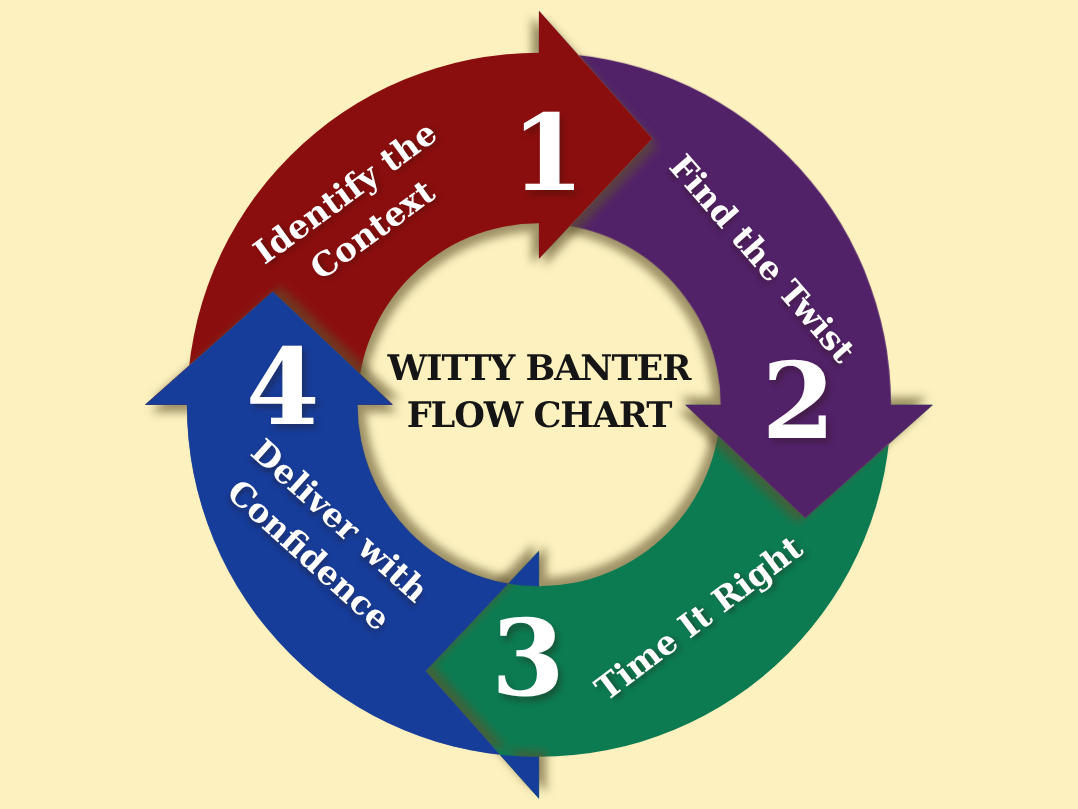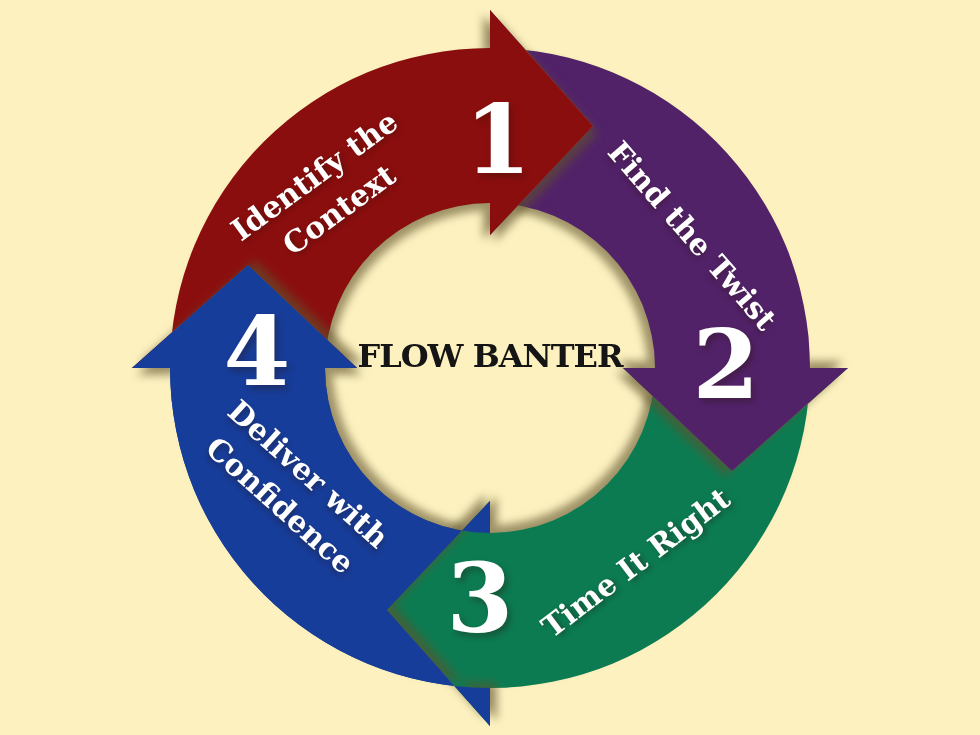--- a/index.html
+++ b/index.html
@@ -62,21 +62,22 @@
     <use class="seg" href="#seg" transform="rotate(180 490 368)" fill="#0C7B52"></use>
 
     <use class="seg" href="#seg" transform="rotate(90 490 368)" fill="#522269"></use>
 
     <use class="seg" href="#seg" fill="#8B0E0E"></use>
 
     <use class="seg" href="#seg" transform="rotate(270 490 368)" fill="#173D9A"></use>
   </svg>
 
   <div class="txt title" style="left:490px; top:356px;">
-    <span>FLOW BANTER</span>
+    <span>WITTY BANTER</span>
+    <span>FLOW CHART</span>
   </div>
 
   <div class="txt num" style="left:498px; top:140px;">1</div>
   <div class="txt num" style="left:726px; top:365px;">2</div>
   <div class="txt num" style="left:480px; top:599px;">3</div>
   <div class="txt num" style="left:257px; top:352px;">4</div>
 
   <div class="txt arc-label" style="left:327px; top:193px; transform:translate(-50%,-50%) rotate(-36deg);">
     <span>Identify the</span>
     <span>Context</span>

